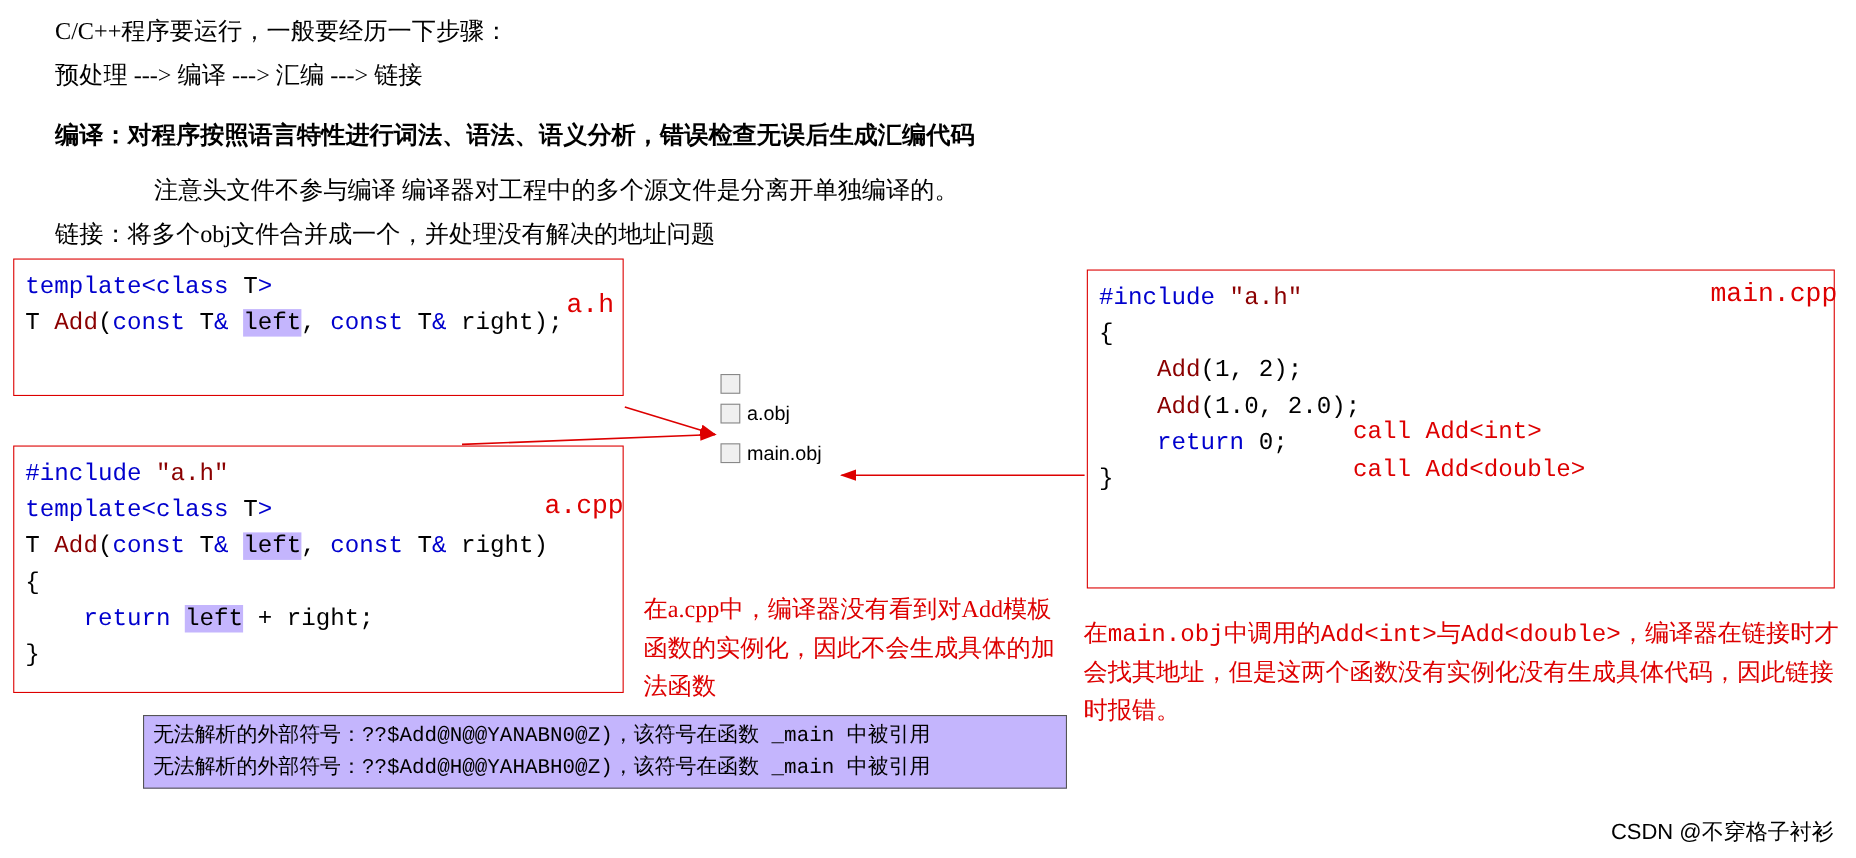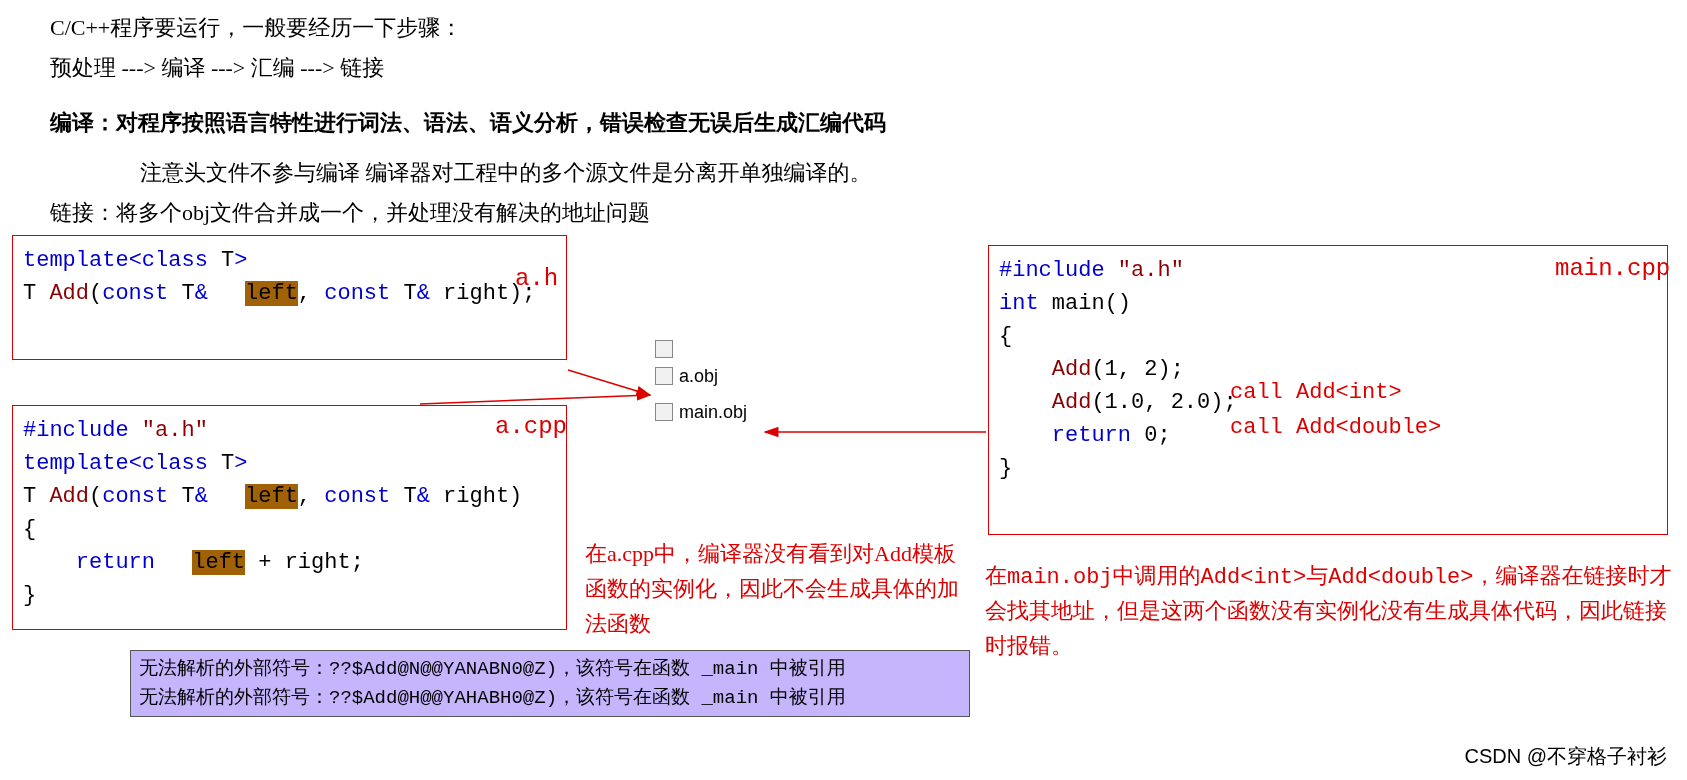--- a/index.html
+++ b/index.html
@@ -26,21 +26,21 @@
     }
     .label {
       position: absolute;
       color: #d00;
       font-family: "Courier New", monospace;
       font-size: 24px;
     }
     .blue { color: #0000cd; }
     .darkred { color: #8b0000; }
     .red-text { color: #d00; position: absolute; line-height: 1.6; }
-    .highlight { background: #a16207; margin-left: 24px; }
+    .highlight { background: #c4b5fd; }
     .file-list {
       position: absolute;
       font-family: Arial, sans-serif;
       font-size: 18px;
       line-height: 2;
     }
     .file-item { display: flex; align-items: center; gap: 6px; }
     .file-icon {
       width: 18px; height: 18px;
       display: inline-block;
@@ -92,25 +92,24 @@
 <div class="label" style="left:515px; top:265px;">a.h</div>
 
 <div class="code-box" style="left:12px; top:405px; width:555px; height:225px;">
   <div><span class="blue">#include </span><span class="darkred">"a.h"</span></div>
   <div><span class="blue">template</span><span class="blue">&lt;</span><span class="blue">class</span><span> T</span><span class="blue">&gt;</span></div>
   <div><span>T </span><span class="darkred">Add</span><span>(</span><span class="blue">const</span><span> T</span><span class="blue">&amp; </span><span class="highlight">left</span><span>, </span><span class="blue">const</span><span> T</span><span class="blue">&amp; </span><span>right</span><span>)</span></div>
   <div><span>{</span></div>
   <div><span style="white-space:pre;">    </span><span class="blue">return</span><span> </span><span class="highlight">left</span><span> + </span><span>right</span><span>;</span></div>
   <div><span>}</span></div>
 </div>
-<div class="label" style="left:495px; top:413px;">a.cpp</div>
+<div class="label" style="left:495px; top:447px;">a.cpp</div>
 
 <div class="code-box" style="left:988px; top:245px; width:680px; height:290px;">
   <div><span class="blue">#include </span><span class="darkred">"a.h"</span></div>
-  <div><span class="blue">int</span><span> main</span><span>()</span></div>
   <div><span>{</span></div>
   <div><span style="white-space:pre;">    </span><span class="darkred">Add</span><span>(1, 2);</span></div>
   <div><span style="white-space:pre;">    </span><span class="darkred">Add</span><span>(1.0, 2.0);</span></div>
   <div><span style="white-space:pre;">    </span><span class="blue">return</span><span> 0;</span></div>
   <div><span>}</span></div>
 </div>
 <div class="label" style="left:1555px; top:255px;">main.cpp</div>
 <div class="label" style="left:1230px; top:380px; font-size:22px;">call Add&lt;int&gt;</div>
 <div class="label" style="left:1230px; top:415px; font-size:22px;">call Add&lt;double&gt;</div>
 

